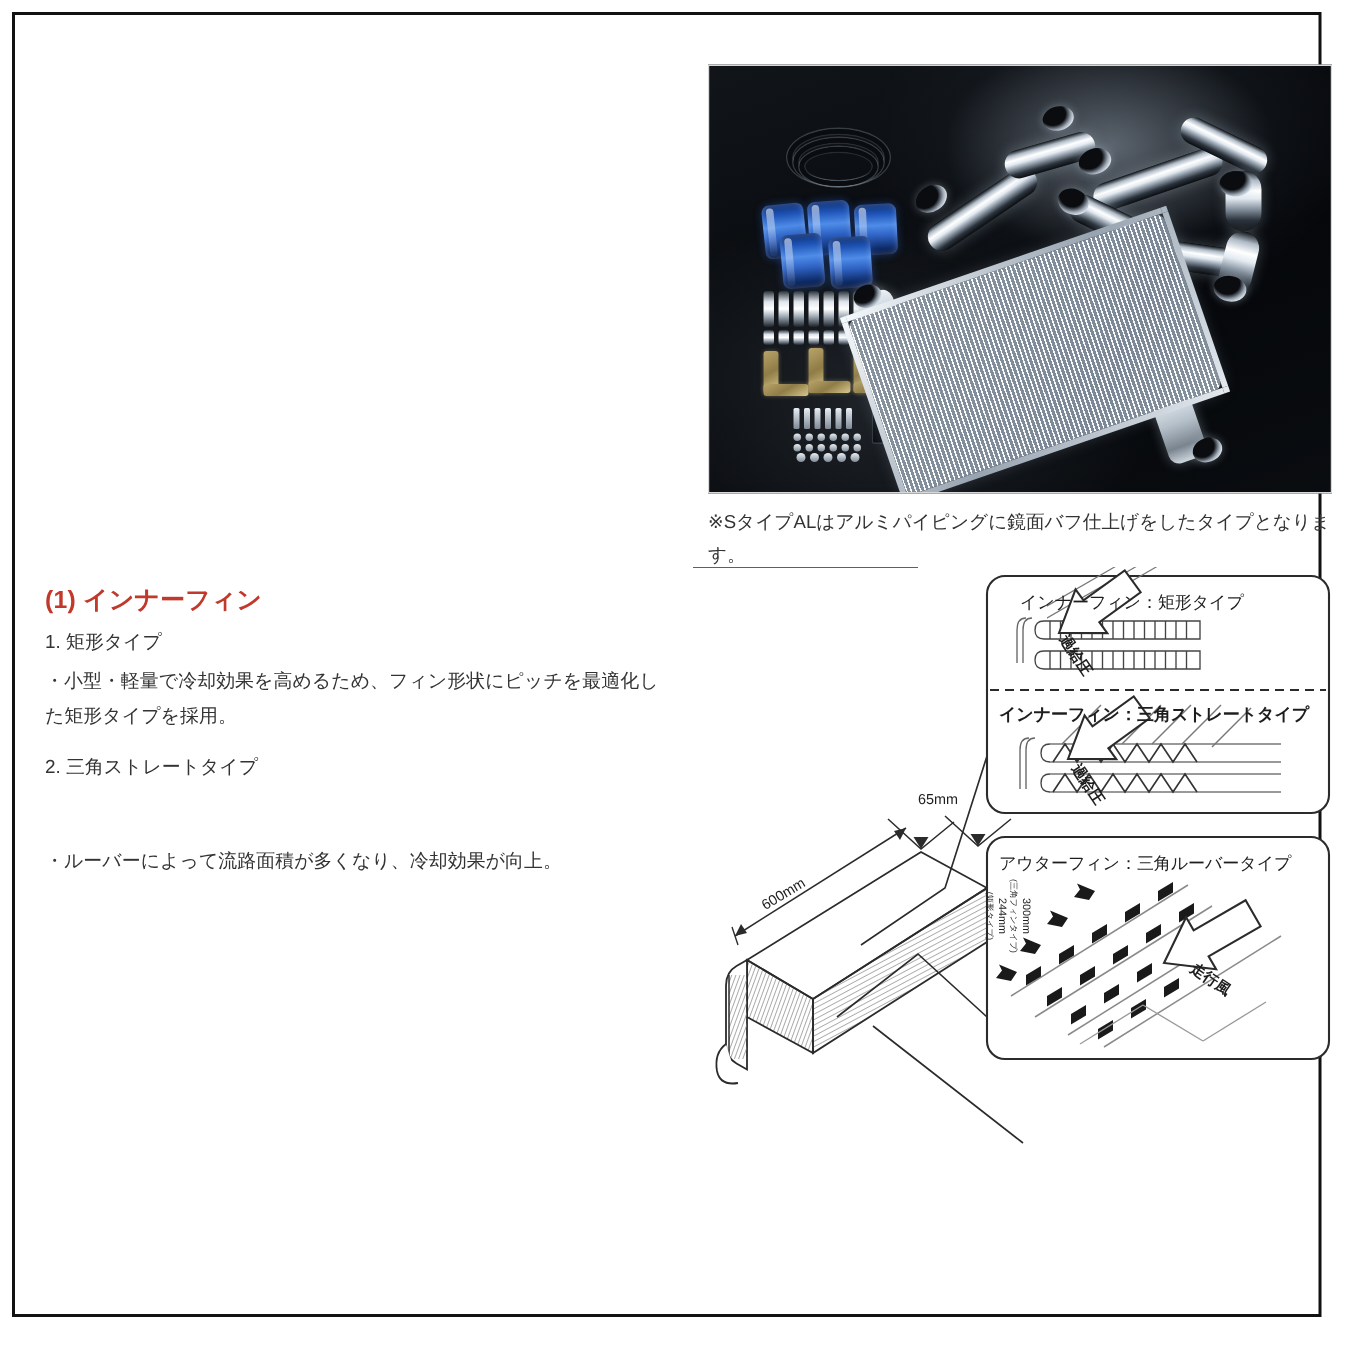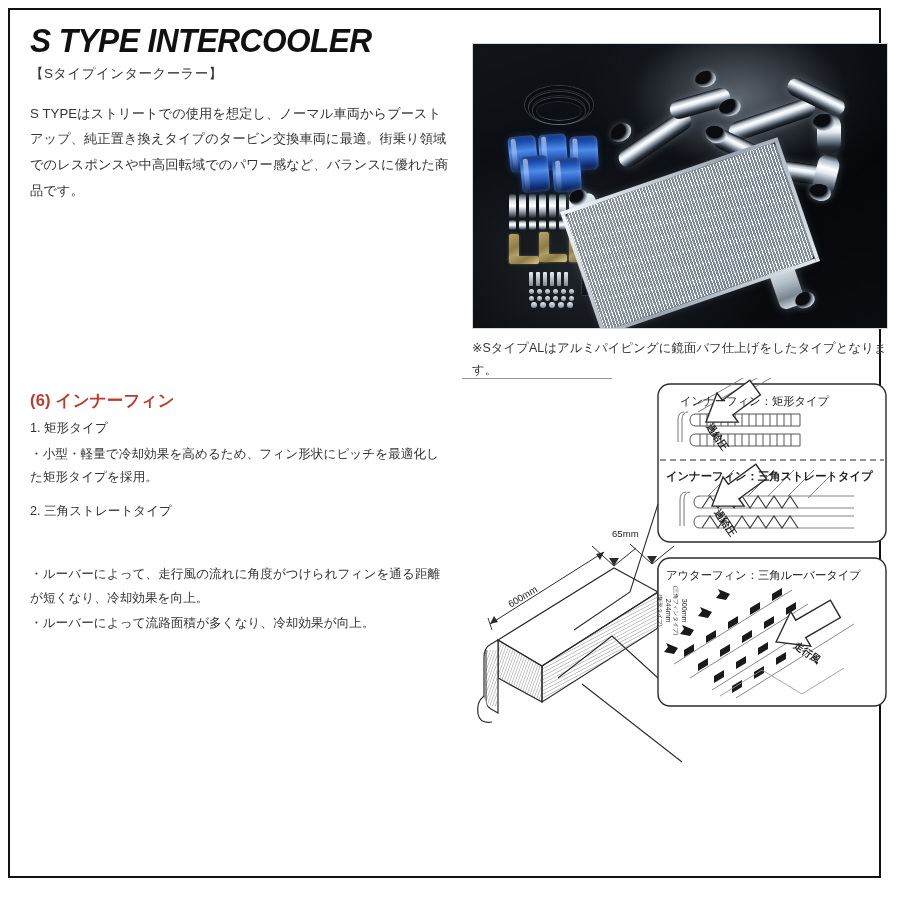--- a/index.html
+++ b/index.html
@@ -159,35 +159,29 @@
     position:absolute;font-size:10px;color:#1d1d1d;white-space:nowrap;
     font-weight:bold;
   }
 </style>
 </head>
 <body>
 
 <div id="page">
   <div id="sheet">
 
-    <div id="leftcol">
-      <h1 class="title">S TYPE INTERCOOLER</h1>
-      <div class="subtitle">【Sタイプインタークーラー】</div>
-      <p class="lead">S TYPEはストリートでの使用を想定し、ノーマル車両からブーストアップ、純正置き換えタイプのタービン交換車両に最適。街乗り領域でのレスポンスや中高回転域でのパワー感など、バランスに優れた商品です。</p>
-    </div>
 
     <div id="block1">
-      <h2 class="sec-head">(6) インナーフィン</h2>
+      <h2 class="sec-head">(1) インナーフィン</h2>
       <p class="sub-label">1. 矩形タイプ</p>
       <p class="bullet">・小型・軽量で冷却効果を高めるため、フィン形状にピッチを最適化した矩形タイプを採用。</p>
       <p class="sub-label">2. 三角ストレートタイプ</p>
     </div>
 
     <div id="block2">
-      <p class="bullet" style="margin-bottom:2px">・ルーバーによって、走行風の流れに角度がつけられフィンを通る距離が短くなり、冷却効果を向上。</p>
       <p class="bullet">・ルーバーによって流路面積が多くなり、冷却効果が向上。</p>
     </div>
 
     <div id="photo">
       <div class="glow"></div>
 
       <div class="hose-coil" style="left:52px;top:42px;width:62px;height:32px;"></div>
       <div class="hose-coil" style="left:56px;top:48px;width:54px;height:26px;"></div>
       <div class="hose-coil" style="left:60px;top:54px;width:46px;height:20px;"></div>
 

